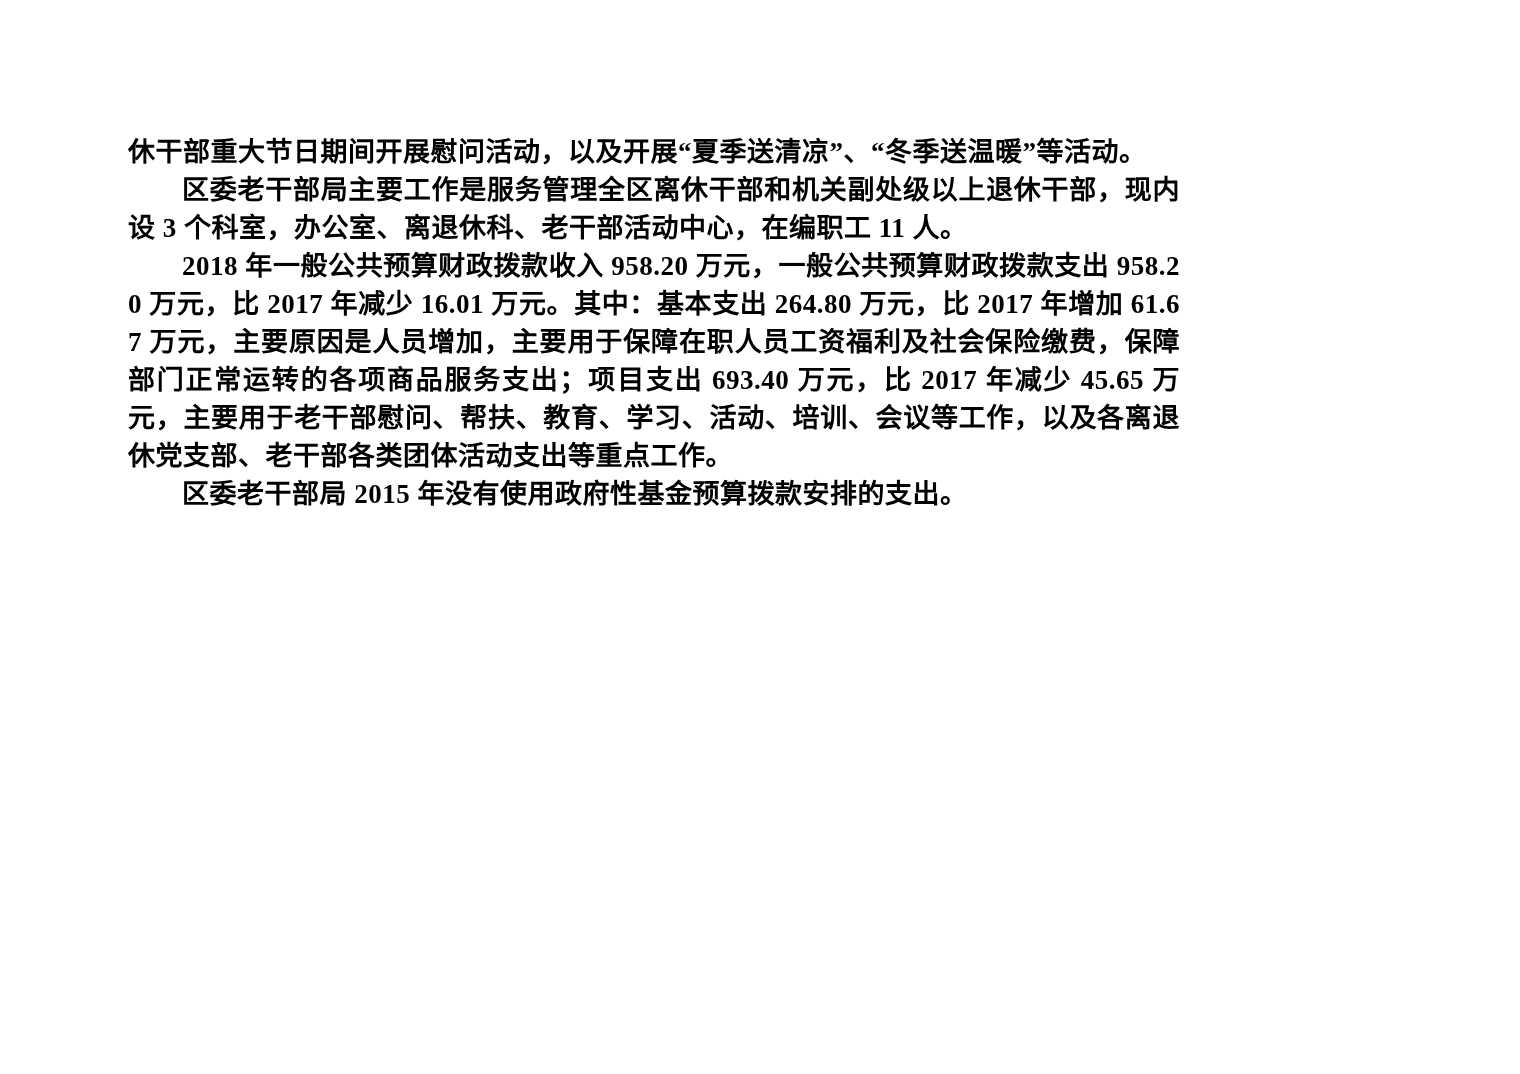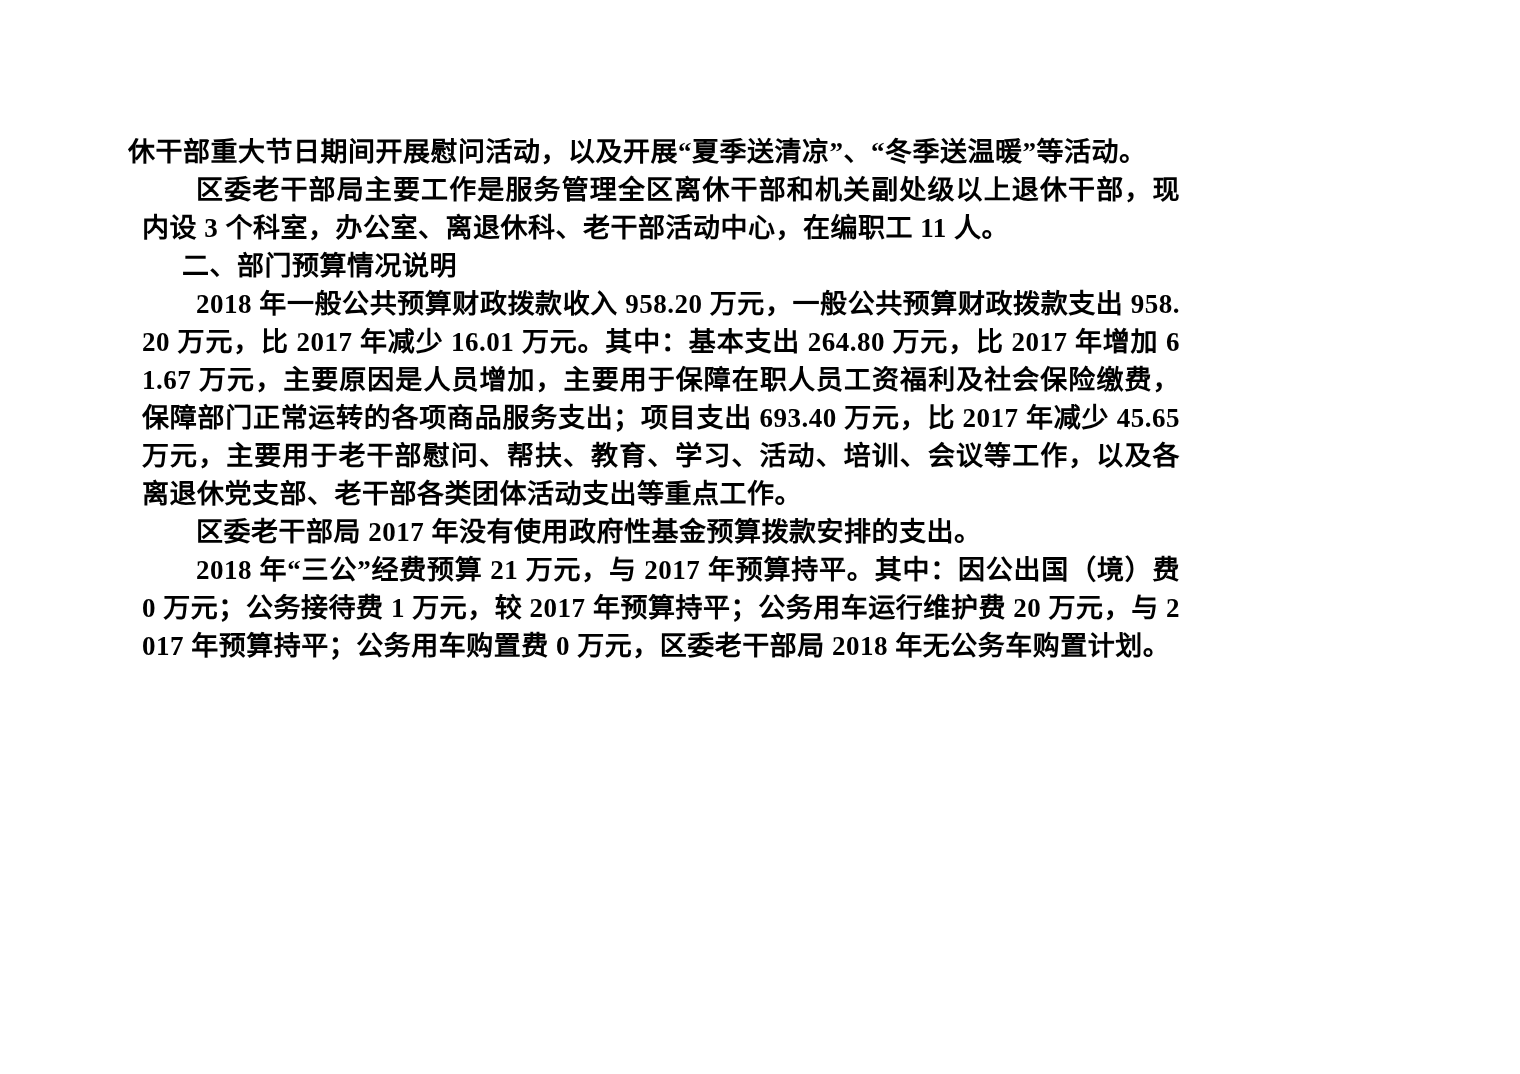--- a/index.html
+++ b/index.html
@@ -41,28 +41,25 @@
   .doc-body p.list-item,
   .doc-body p.heading,
   .doc-body p.subheading {
     text-indent: 2em;
   }
   
   .doc-body p.paragraph {
     text-indent: 2em;
     text-align: justify;
     text-justify: inter-ideograph;
-    margin-left: 14px;
   }
 </style>
 </head>
 <body>
 
 <main class="page">
   <div class="doc-body">
       <p class="continuation">休干部重大节日期间开展慰问活动，以及开展“夏季送清凉”、“冬季送温暖”等活动。</p>
       <p class="paragraph">区委老干部局主要工作是服务管理全区离休干部和机关副处级以上退休干部，现内设 3 个科室，办公室、离退休科、老干部活动中心，在编职工 11 人。</p>
-      <p class="heading">二、部门预算情况说明</p>
       <p class="paragraph">2018 年一般公共预算财政拨款收入 958.20 万元，一般公共预算财政拨款支出 958.20 万元，比 2017 年减少 16.01 万元。其中：基本支出 264.80 万元，比 2017 年增加 61.67 万元，主要原因是人员增加，主要用于保障在职人员工资福利及社会保险缴费，保障部门正常运转的各项商品服务支出；项目支出 693.40 万元，比 2017 年减少 45.65 万元，主要用于老干部慰问、帮扶、教育、学习、活动、培训、会议等工作，以及各离退休党支部、老干部各类团体活动支出等重点工作。</p>
-      <p class="paragraph">区委老干部局 2017 年没有使用政府性基金预算拨款安排的支出。</p>
-      <p class="paragraph">2018 年“三公”经费预算 21 万元，与 2017 年预算持平。其中：因公出国（境）费 0 万元；公务接待费 1 万元，较 2017 年预算持平；公务用车运行维护费 20 万元，与 2017 年预算持平；公务用车购置费 0 万元，区委老干部局 2018  年无公务车购置计划。</p>
+      <p class="paragraph">区委老干部局 2015 年没有使用政府性基金预算拨款安排的支出。</p>
     </div>
 </main>
 
 </body></html>

